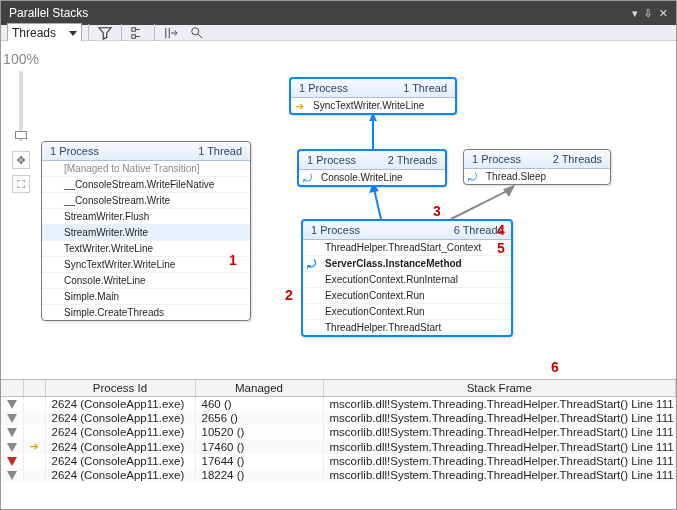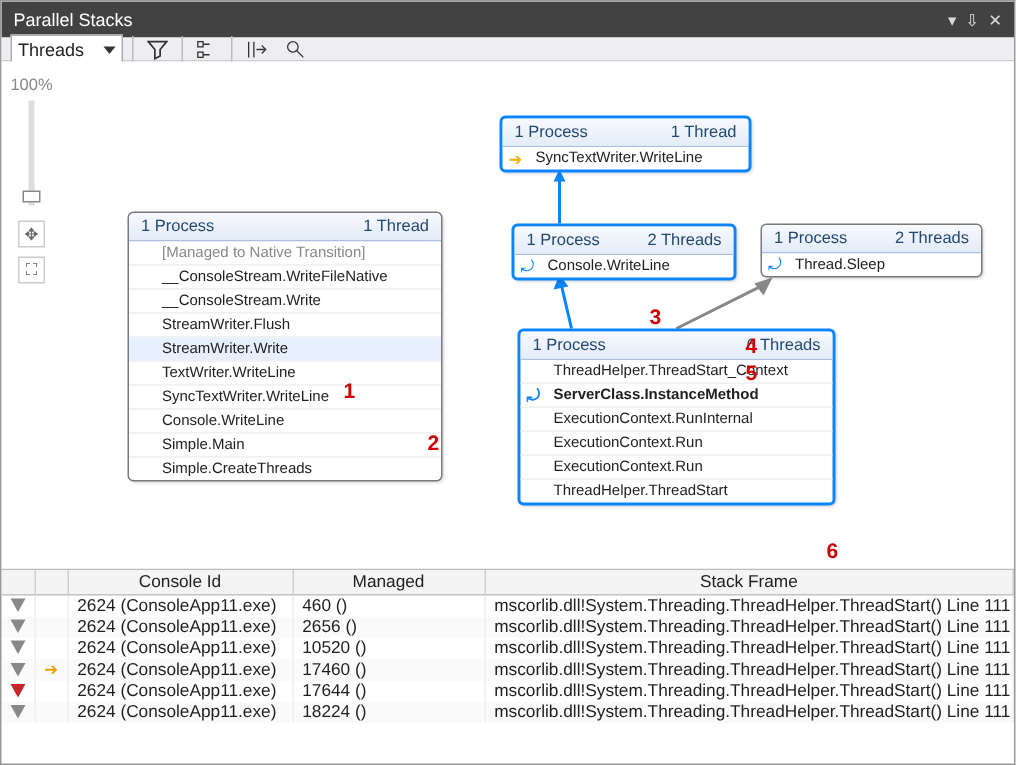--- a/index.html
+++ b/index.html
@@ -58,31 +58,30 @@
   .canvas {
     position: relative;
     height: 338px;
     background: #fff;
   }
   .zoom-rail {
     position:absolute; left:10px; top:10px; width:20px; height:160px;
     display:flex; flex-direction:column; align-items:center;
     color:#888; font-size:9px;
   }
-  .zoom-rail .pct { font-size:11px; }
+  .zoom-rail .pct { font-size:14px; }
   .zoom-rail .rail { width:4px; height:70px; background:#ddd; margin:4px 0; position:relative; }
   .zoom-rail .thumb { position:absolute; left:-4px; top:60px; width:12px; height:8px; border:1px solid #888; background:#fff; }
   .zoom-rail .zicon { width:18px; height:18px; border:1px solid #ccc; margin-top:6px; display:flex; align-items:center; justify-content:center; font-size:11px; color:#666;}
   .node {
     position:absolute;
     border: 1px solid #7a7a7a;
     border-radius: 4px;
     background: #fff;
     box-shadow: 1px 1px 2px rgba(0,0,0,.15);
-    margin-left: 44px;
   }
   .node.hl { border:2px solid #0a84ff; }
   .node .hdr {
     background: linear-gradient(#f7f9fd,#e3ecf9);
     border-bottom:1px solid #aabfe0;
     padding:3px 8px;
     font-size:11px;
     display:flex; justify-content:space-between;
     border-radius:4px 4px 0 0;
     color:#24486f;
@@ -270,21 +269,21 @@
         <col style="width:22px">
         <col style="width:22px">
         <col style="width:150px">
         <col style="width:128px">
         <col>
       </colgroup>
     <thead>
         <tr>
       <th></th>
       <th></th>
-      <th>Console Id</th>
+      <th>Process Id</th>
       <th>Managed</th>
       <th>Stack Frame</th>
     </tr>
       </thead>
     <tbody id="grid-body">
         <tr>
           <td style="text-align:center"><span class="flag"></span></td>
           <td style="text-align:center"></td>
           <td>2624 (ConsoleApp11.exe)</td>
           <td>460 (<no name="">)</no></td>

